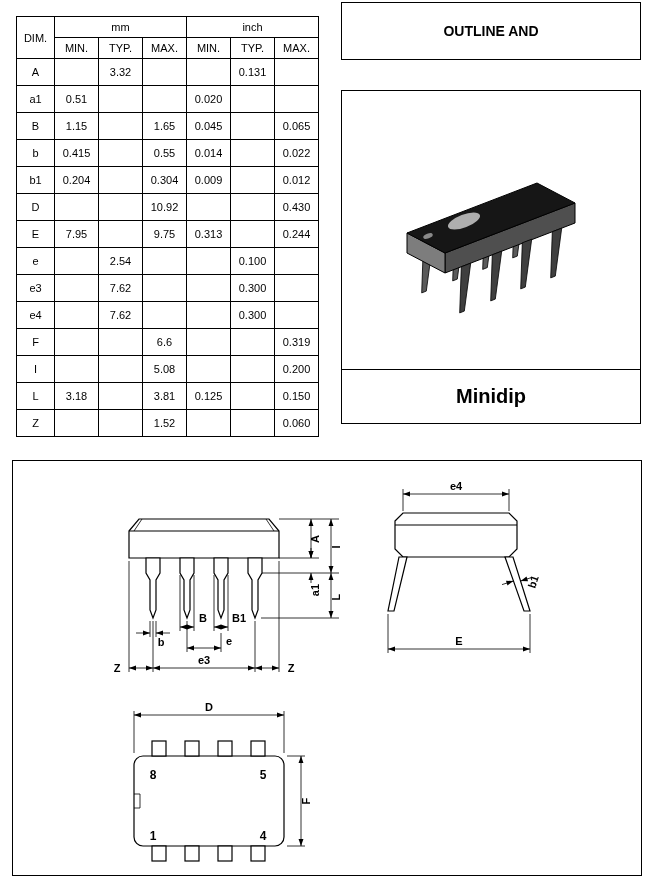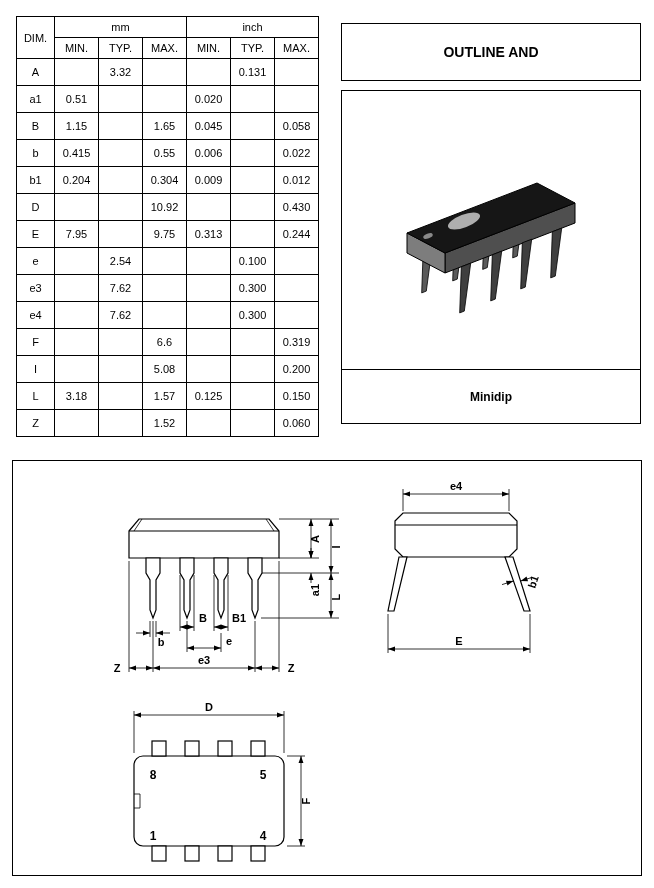--- a/index.html
+++ b/index.html
@@ -18,35 +18,35 @@
   .dim-table col.c-val { width:44px; }
   .dim-table th, .dim-table td {
     border:1px solid #000; font-size:11px; font-weight:normal;
     text-align:center; padding:0; background:#fff;
   }
   .dim-table thead th { height:21px; }
   .dim-table tbody td { height:27px; }
 
   
   .title-box {
-    position:absolute; left:341px; top:23px; width:300px; height:58px;
+    position:absolute; left:341px; top:2px; width:300px; height:58px;
     border:1.5px solid #000; display:flex; flex-direction:column;
     align-items:center; justify-content:center;
     font-weight:bold; font-size:14px; line-height:1.3; text-align:center;
   }
   .package-box {
     position:absolute; left:341px; top:90px; width:300px; height:334px;
     border:1.5px solid #000;
   }
   .package-view { position:absolute; left:0; right:0; top:0; bottom:54px; }
   .package-name {
     position:absolute; left:0; right:0; bottom:0; height:54px;
     border-top:1.5px solid #000;
     display:flex; align-items:center; justify-content:center;
-    font-weight:bold; font-size:12px;
+    font-weight:bold; font-size:20px;
   }
   .pkg3d { position:absolute; left:0; top:12px; }
 
   
   .drawing-box {
     position:absolute; left:12px; top:460px; width:630px; height:416px;
     border:1.5px solid #000;
   }
   .drawing { position:absolute; left:0; top:0; }
 
@@ -114,28 +114,28 @@
       <td></td>
       <td></td>
     </tr>
     <tr>
       <td>B</td>
       <td>1.15</td>
       <td></td>
       <td>1.65</td>
       <td>0.045</td>
       <td></td>
-      <td>0.058</td>
+      <td>0.065</td>
     </tr>
     <tr>
       <td>b</td>
       <td>0.415</td>
       <td></td>
       <td>0.55</td>
-      <td>0.006</td>
+      <td>0.014</td>
       <td></td>
       <td>0.022</td>
     </tr>
     <tr>
       <td>b1</td>
       <td>0.204</td>
       <td></td>
       <td>0.304</td>
       <td>0.009</td>
       <td></td>
@@ -201,21 +201,21 @@
       <td></td>
       <td>5.08</td>
       <td></td>
       <td></td>
       <td>0.200</td>
     </tr>
     <tr>
       <td>L</td>
       <td>3.18</td>
       <td></td>
-      <td>1.57</td>
+      <td>3.81</td>
       <td>0.125</td>
       <td></td>
       <td>0.150</td>
     </tr>
     <tr>
       <td>Z</td>
       <td></td>
       <td></td>
       <td>1.52</td>
       <td></td>

